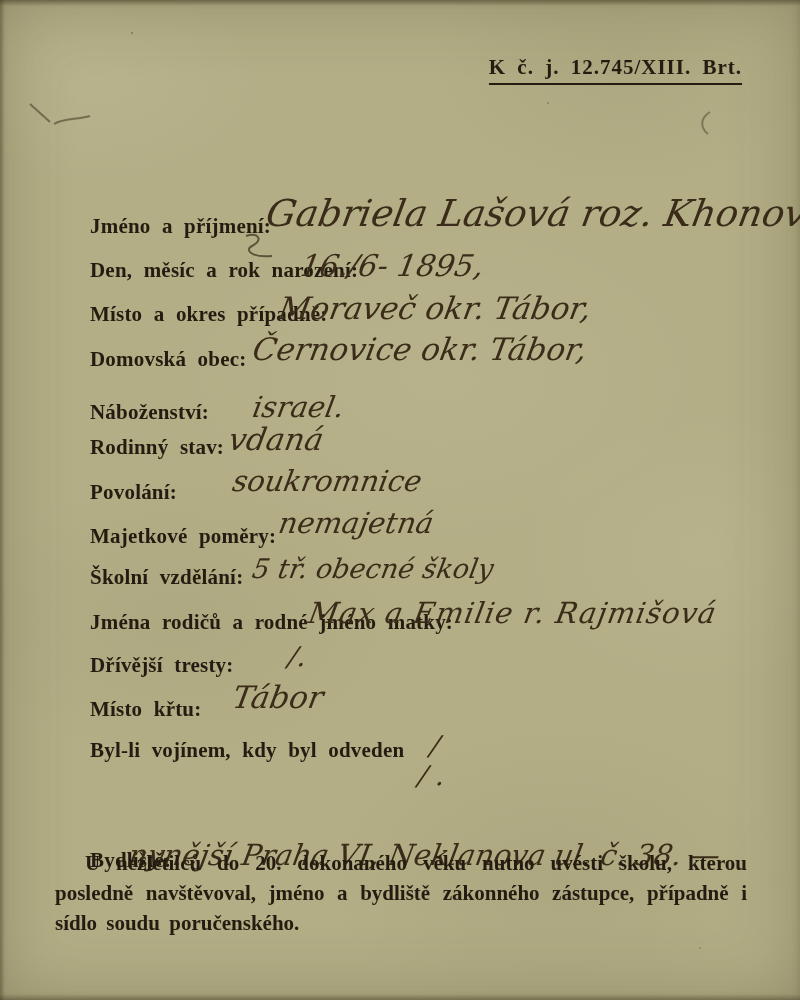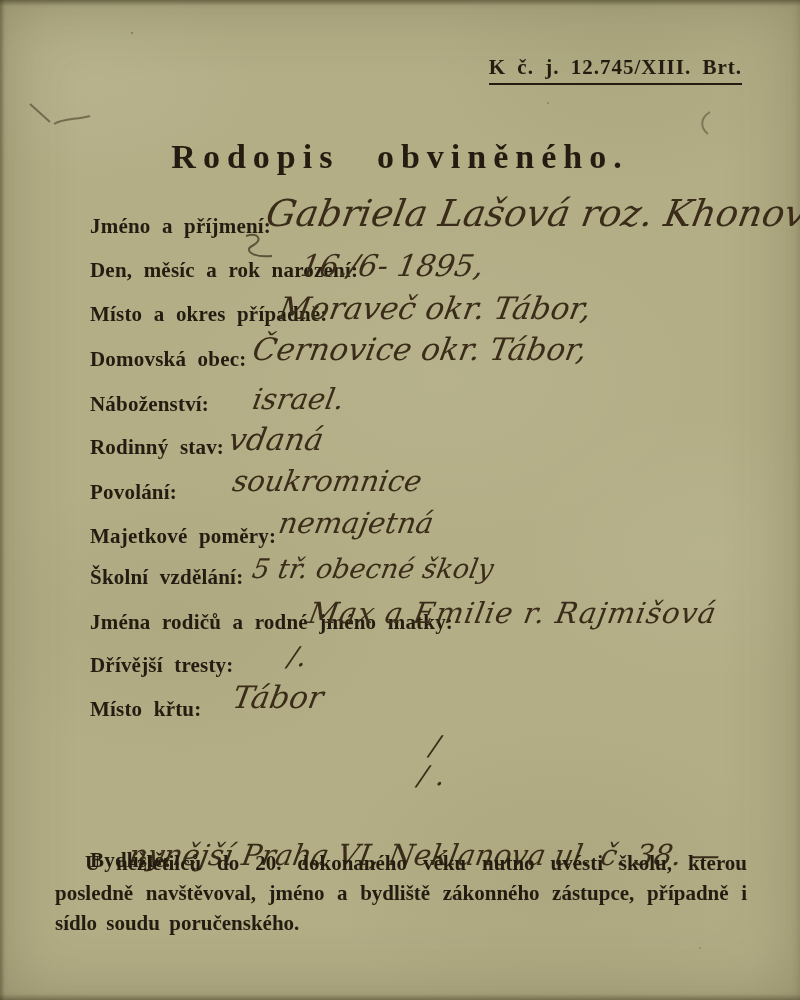--- a/index.html
+++ b/index.html
@@ -46,21 +46,21 @@
   .hand{
     position:absolute;white-space:nowrap;
     font-family:"DejaVu Serif", serif;font-style:italic;
     color:#3a2c19;transform:skewX(-10deg);transform-origin:left bottom;
   }
   
   .r0 {top:214px;} .r0 .hand{left:208px;top:-22px;font-size:37px;}
   .r1 {top:258px;} .r1 .hand{left:243px;top:-10px;font-size:30px;}
   .r2 {top:302px;} .r2 .hand{left:221px;top:-12px;font-size:31px;}
   .r3 {top:347px;text-align:right;} .r3 .hand{left:195px;top:-16px;font-size:31px;}
-  .r4 {top:392px;} .r4 .hand{left:195px;top:-10px;font-size:29px;}
+  .r4 {top:400px;} .r4 .hand{left:195px;top:-10px;font-size:29px;}
   .r5 {top:435px;} .r5 .hand{left:171px;top:-14px;font-size:31px;}
   .r6 {top:480px;} .r6 .hand{left:175px;top:-16px;font-size:29px;}
   .r7 {top:524px;} .r7 .hand{left:221px;top:-18px;font-size:29px;}
   .r8 {top:565px;} .r8 .hand{left:195px;top:-12px;font-size:27px;}
   .r9 {top:610px;} .r9 .hand{left:251px;top:-14px;font-size:29px;letter-spacing:1px;}
   .r10{top:653px;} .r10 .hand{left:231px;top:-12px;font-size:27px;}
   .r11{top:697px;} .r11 .hand{left:175px;top:-18px;font-size:31px;}
   .r12{top:738px;}
   .r12 .label2{display:block;margin-left:22px;font-weight:bold;font-size:21px;word-spacing:6px;}
   .r12 .hand.v1{left:373px;top:-8px;font-size:27px;}
@@ -87,21 +87,20 @@
   </svg>
   <svg class="pen-mark" style="left:238px;top:230px" width="40" height="34" viewBox="0 0 40 34">
     <path d="M8 6 C20 2 26 10 14 16 C6 20 14 28 34 26" fill="none" stroke="rgba(56,44,24,.7)" stroke-width="2"></path>
   </svg>
   <svg class="pen-mark" style="left:690px;top:108px" width="30" height="30" viewBox="0 0 30 30">
     <path d="M20 4 C10 10 10 20 18 26" fill="none" stroke="rgba(62,55,32,.45)" stroke-width="2"></path>
   </svg>
 
   <div class="ref">K č. j. 12.745/XIII. Brt.</div>
 
-  <div class="title">Rodopis obviněného.</div>
 
   <div class="row r0">
     <span class="label">Jméno a příjmení:</span>
     <span class="hand">Gabriela Lašová roz. Khonová</span>
   </div>
 
   <div class="row r1">
     <span class="label">Den, měsíc a rok narození:</span>
     <span class="hand">16./6- 1895,</span>
   </div>
@@ -150,20 +149,21 @@
     <span class="label">Dřívější tresty:</span>
     <span class="hand">/.</span>
   </div>
 
   <div class="row r11">
     <span class="label">Místo křtu:</span>
     <span class="hand">Tábor</span>
   </div>
 
   <div class="row r12">
+    <span class="label">Byl-li vojínem, kdy byl odveden</span>
     <span class="hand v1">/</span>
     <span class="hand v2">/ .</span>
   </div>
 
   <div class="row r13">
     <span class="label">Bydliště:</span>
     <span class="hand">nynější Praha VI, Neklanova ul. č. 38. —</span>
   </div>
 
   <div class="footnote">U nezletilců do 20. dokonaného věku nutno uvésti školu, kterou posledně navštěvoval, jméno a bydliště zákonného zástupce, případně i sídlo soudu poručenského.</div>

